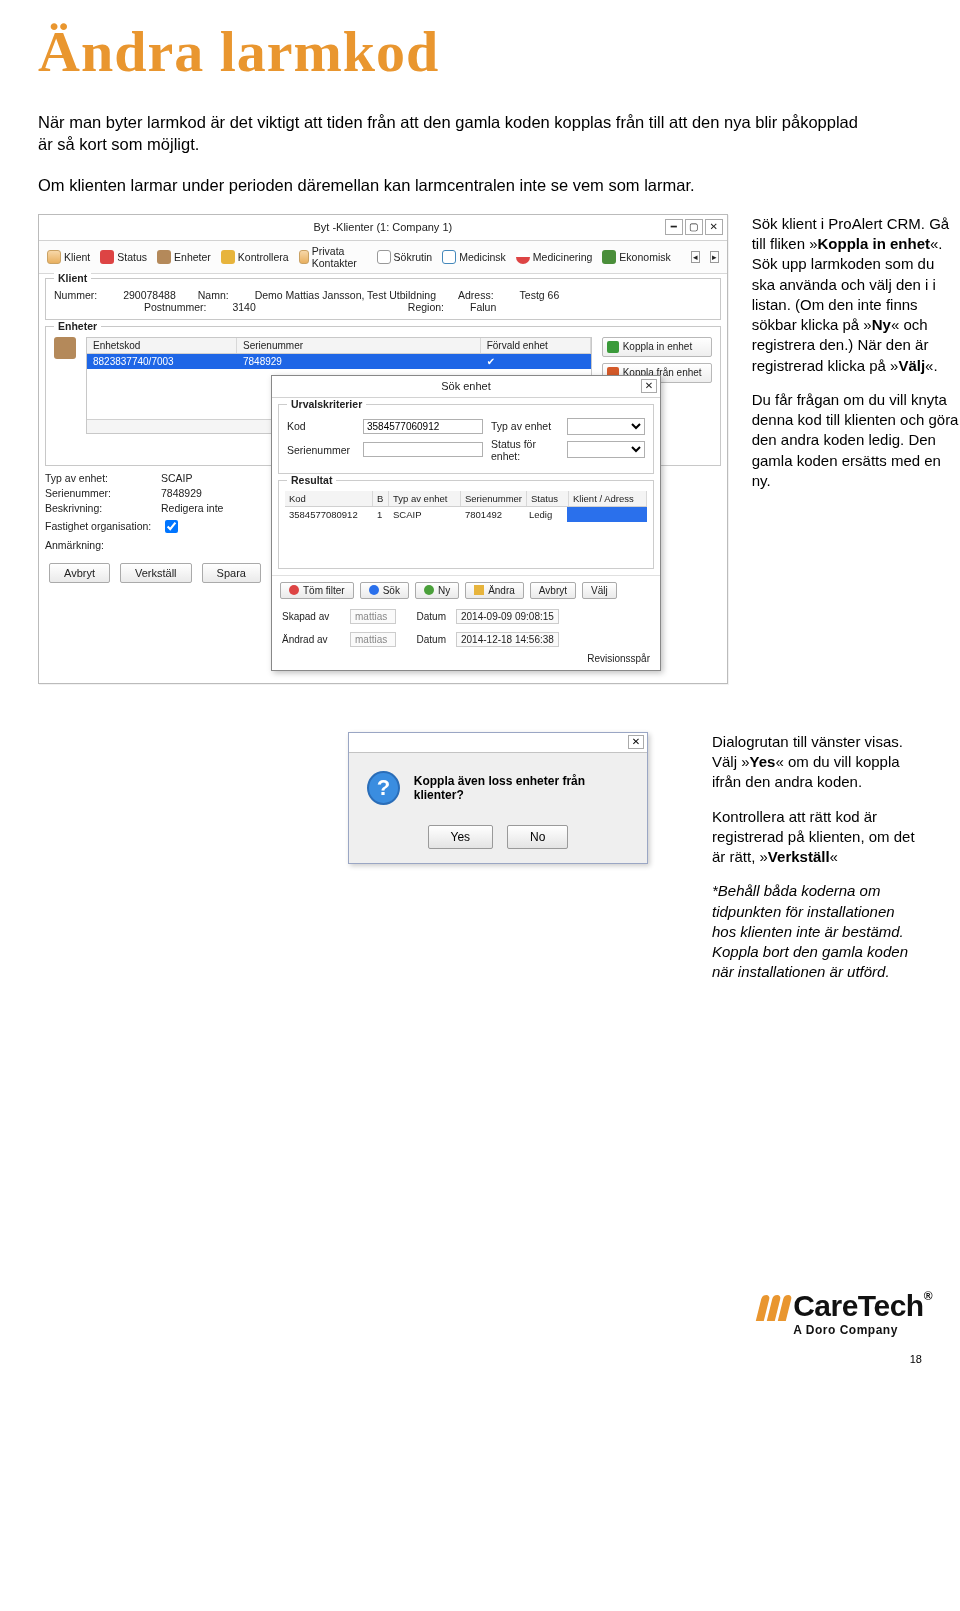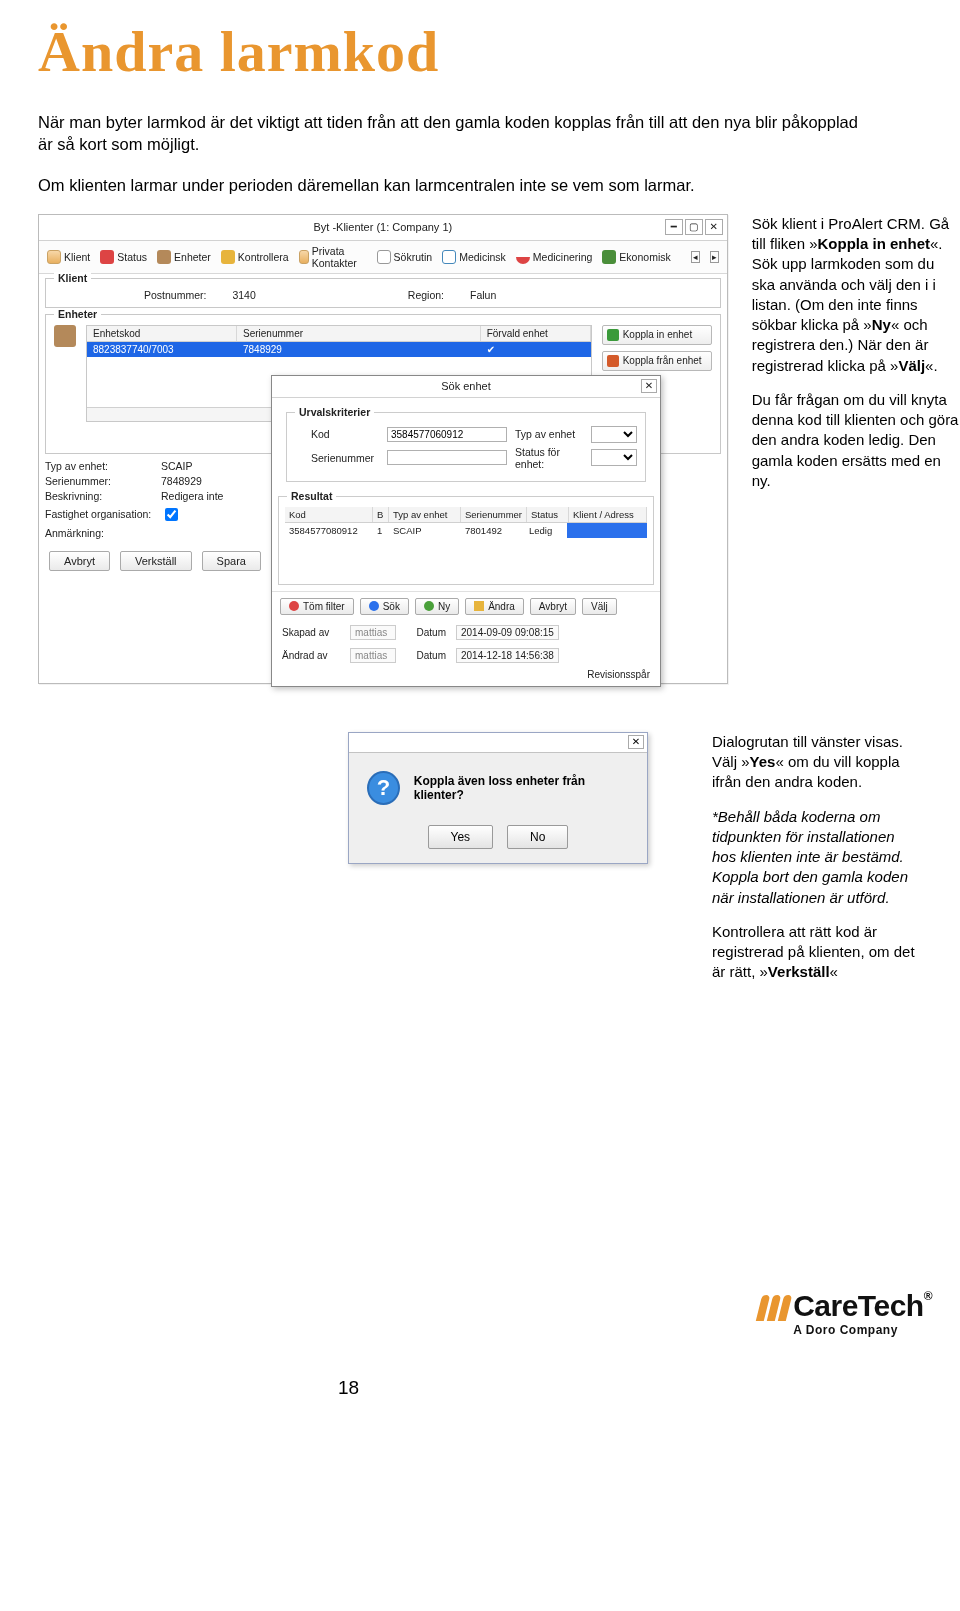--- a/index.html
+++ b/index.html
@@ -37,24 +37,24 @@
   .right-text {
     width: 210px;
     flex: 0 0 210px;
     font-size: 15px;
     line-height: 1.35;
   }
   .right-text p { margin: 0 0 14px 0; }
   .right-text b { font-weight: bold; }
   .right-text em { font-style: italic; }
   .pgnum {
-    text-align: left;
-    font-size: 19px;
+    text-align: right;
+    font-size: 11px;
     padding-left: 300px;
-    margin-top: 40px;
+    margin-top: 16px;
   }
 
   
   .shot {
     border: 1px solid #bbb;
     background: #fff;
     font-size: 10.5px;
     color: #222;
     box-shadow: 1px 1px 0 rgba(0,0,0,.05);
     flex: 1 1 auto;
@@ -156,21 +156,21 @@
 
   
   .modal {
     position:absolute; left:232px; top:160px; width:390px;
     border:1px solid #888; background:#fff; box-shadow:2px 2px 6px rgba(0,0,0,.25);
     font-size:10.5px;
   }
   .modal .titlebar{height:22px;}
   .modal .closebtn{position:absolute;right:3px;top:3px;width:16px;height:14px;border:1px solid #aaa;display:flex;align-items:center;justify-content:center;font-size:10px;}
   .urv {
-    margin:14px; border:1px solid #ccc; padding:10px 8px 8px 24px; position:relative;
+    margin:6px; border:1px solid #ccc; padding:10px 8px 8px 8px; position:relative;
   }
   .urv .legend{position:absolute;top:-7px;left:8px;background:#fff;padding:0 4px;font-weight:bold;}
   .urv-row{display:flex;gap:8px;align-items:center;margin:3px 0;}
   .urv-row .ul{flex:0 0 68px;}
   .inp{border:1px solid #b0b0b0;padding:1px 3px;font-size:10px;background:#fff;}
   .inp.w1{width:120px;}
   .sel{border:1px solid #b0b0b0;padding:1px 2px;font-size:10px;width:112px;background:#fff;}
   .resultat{margin:4px 6px 6px 6px;border:1px solid #ccc;padding:10px 6px 6px 6px;position:relative;}
   .resultat .legend{position:absolute;top:-7px;left:8px;background:#fff;padding:0 4px;font-weight:bold;}
   .rgrid-head{display:flex;background:#f4f4f4;border-bottom:1px solid #d0d0d0;}
@@ -285,20 +285,28 @@
               <span class="ticon money"></span>
               <span>Ekonomisk</span>
             </div>
         <div style="flex:1"></div>
         <div class="navarrow">◂</div>
         <div class="navarrow">▸</div>
       </div>
 
       <div class="section-box">
         <span class="legend">Klient</span>
+        <div class="klient-row1">
+          <span class="lbl">Nummer:</span>
+          <span class="val-box">290078488</span>
+          <span class="lbl">Namn:</span>
+          <span class="val-box">Demo Mattias Jansson, Test Utbildning</span>
+          <span class="lbl">Adress:</span>
+          <span class="val-box">Testg 66</span>
+        </div>
         <div class="klient-row2">
           <span style="flex:0 0 70px;"></span>
           <span class="lbl">Postnummer:</span>
           <span class="val-box">3140</span>
           <span style="flex:0 0 110px;"></span>
           <span class="lbl">Region:</span>
           <span class="val-box">Falun</span>
         </div>
       </div>
 
@@ -463,24 +471,24 @@
         <div class="dlg-btn">Yes</div>
         <div class="dlg-btn">No</div>
       </div>
     </div>
   </div>
 
   <div class="right-text">
     <p>
       <span>Dialogrutan till vänster  visas. Välj »</span><b>Yes</b><span>« om du vill koppla ifrån den andra koden.</span>
     </p>
-    <p><em>*Behåll båda koderna om tidpunkten för installationen hos klienten inte är bestämd. Koppla bort den gamla koden när installationen är utförd.</em></p>
     <p>
       <span>Kontrollera att rätt kod är registrerad på klienten, om det är rätt, »</span><b>Verkställ</b><span>«</span>
     </p>
+    <p><em>*Behåll båda koderna om tidpunkten för installationen hos klienten inte är bestämd. Koppla bort den gamla koden när installationen är utförd.</em></p>
   </div>
 </div>
 
 <div class="footer">
   <div class="logo">
     <div style="display:flex;align-items:flex-end;gap:4px;justify-content:center;">
       <div class="stripes">
         <div class="stripe"></div>
             <div class="stripe"></div>
             <div class="stripe"></div>

